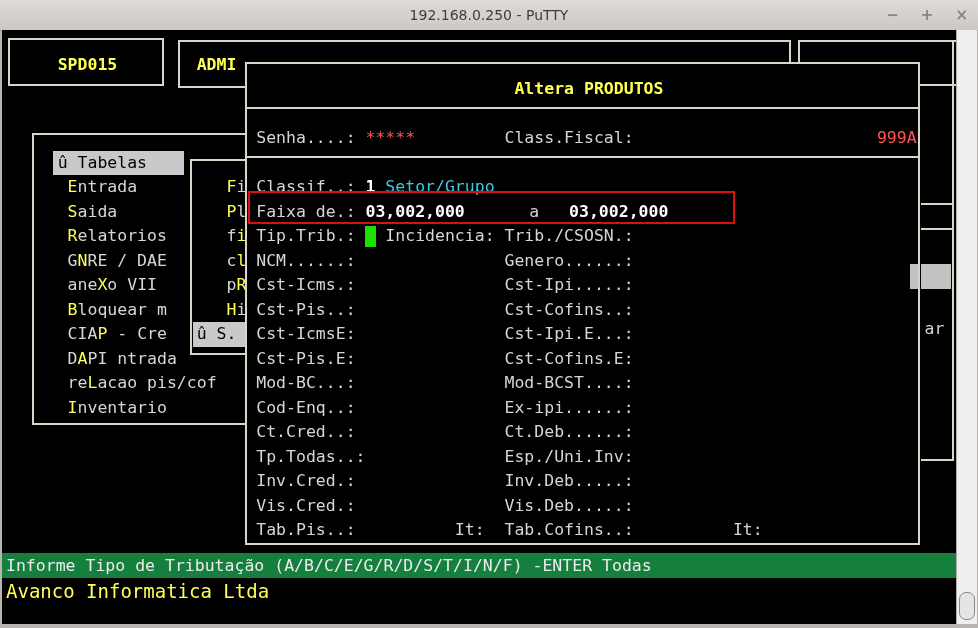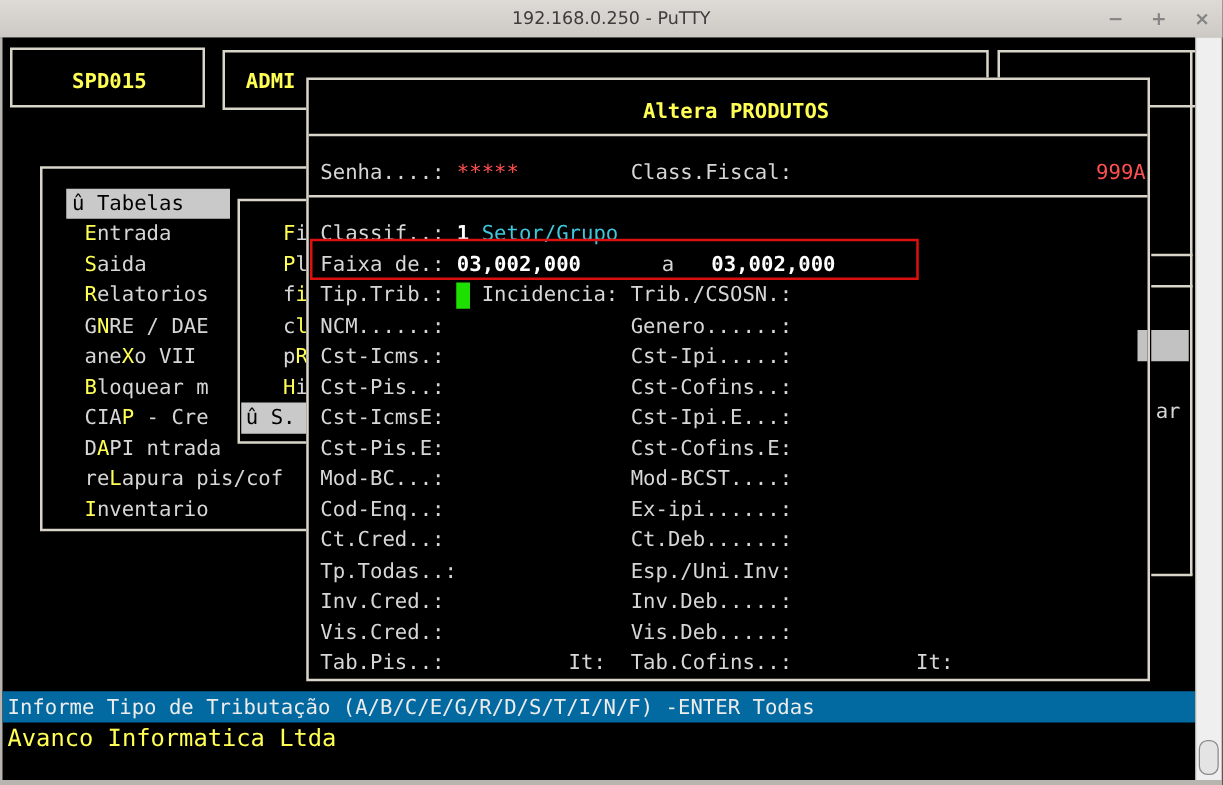--- a/index.html
+++ b/index.html
@@ -22,21 +22,21 @@
   .yb{color:#ffff54;font-weight:bold;}
   .bx{position:absolute;border:2px solid #d9d5c9;background:transparent;}
   .fill{background:#000;}
   .ln{position:absolute;background:#d9d5c9;}
   .hl{position:absolute;background:#c9c9c9;height:24.5px;
       left:calc(6px + var(--c)*9.93px);top:calc(-2px + var(--r)*24.5px);width:calc(var(--w)*9.93px);}
   .selbox{position:absolute;border:2px solid #dd1010;}
   .cur{position:absolute;background:#1ee000;width:11px;height:21px;
       left:calc(6px + var(--c)*9.93px);top:calc(0px + var(--r)*24.5px);}
   .grayblk{position:absolute;background:#c2c2c2;}
-  .statusbar{position:absolute;left:0;top:523px;width:954px;height:25px;background:#0369a1;
+  .statusbar{position:absolute;left:0;top:523px;width:954px;height:25px;background:#15803d;
       color:#ececec;font-size:16.5px;line-height:25px;white-space:pre;padding-left:4px;box-sizing:border-box;}
   .footer{position:absolute;left:4px;top:549px;height:25px;line-height:24.5px;
       font-size:19px;color:#ffff54;white-space:pre;}
   
   .scrollbar{position:absolute;left:956px;top:30px;width:20px;height:594px;
       background:#efefef;border-left:1px solid #b2aeaa;}
   .thumb{position:absolute;left:2px;top:562px;width:14px;height:26px;background:#e4e4e4;
       border:1px solid #8a8a8a;border-radius:7px;}
 </style>
 </head>
@@ -73,21 +73,21 @@
     <div class="t k" style="--r:5;--c:5;">û Tabelas</div>
     <div id="menu-items">
         <div class="t" style="--r: 6; --c: 6;"><span class="y">E</span><span>ntrada</span></div>
         <div class="t" style="--r: 7; --c: 6;"><span class="y">S</span><span>aida</span></div>
         <div class="t" style="--r: 8; --c: 6;"><span class="y">R</span><span>elatorios</span></div>
         <div class="t" style="--r: 9; --c: 6;"><span>G</span><span class="y">N</span><span>RE / DAE</span></div>
         <div class="t" style="--r: 10; --c: 6;"><span>ane</span><span class="y">X</span><span>o VII</span></div>
         <div class="t" style="--r: 11; --c: 6;"><span class="y">B</span><span>loquear m</span></div>
         <div class="t" style="--r: 12; --c: 6;"><span>CIA</span><span class="y">P</span><span> - Cre</span></div>
         <div class="t" style="--r: 13; --c: 6;"><span>D</span><span class="y">A</span><span>PI ntrada</span></div>
-        <div class="t" style="--r: 14; --c: 6;"><span>re</span><span class="y">L</span><span>apura pis/cof</span></div>
+        <div class="t" style="--r: 14; --c: 6;"><span>re</span><span class="y">L</span><span>acao pis/cof</span></div>
         <div class="t" style="--r: 15; --c: 6;"><span class="y">I</span><span>nventario</span></div>
       </div>
 
     <div id="submenu-items">
         <div class="t" style="--r: 6; --c: 22;"><span class="y">F</span><span>i</span></div>
         <div class="t" style="--r: 7; --c: 22;"><span class="y">P</span><span>l</span></div>
         <div class="t" style="--r: 8; --c: 22;"><span>f</span><span class="y">i</span></div>
         <div class="t" style="--r: 9; --c: 22;"><span>c</span><span class="y">l</span></div>
         <div class="t" style="--r: 10; --c: 22;"><span>p</span><span class="y">R</span></div>
         <div class="t" style="--r: 11; --c: 22;"><span class="y">H</span><span>i</span></div>

